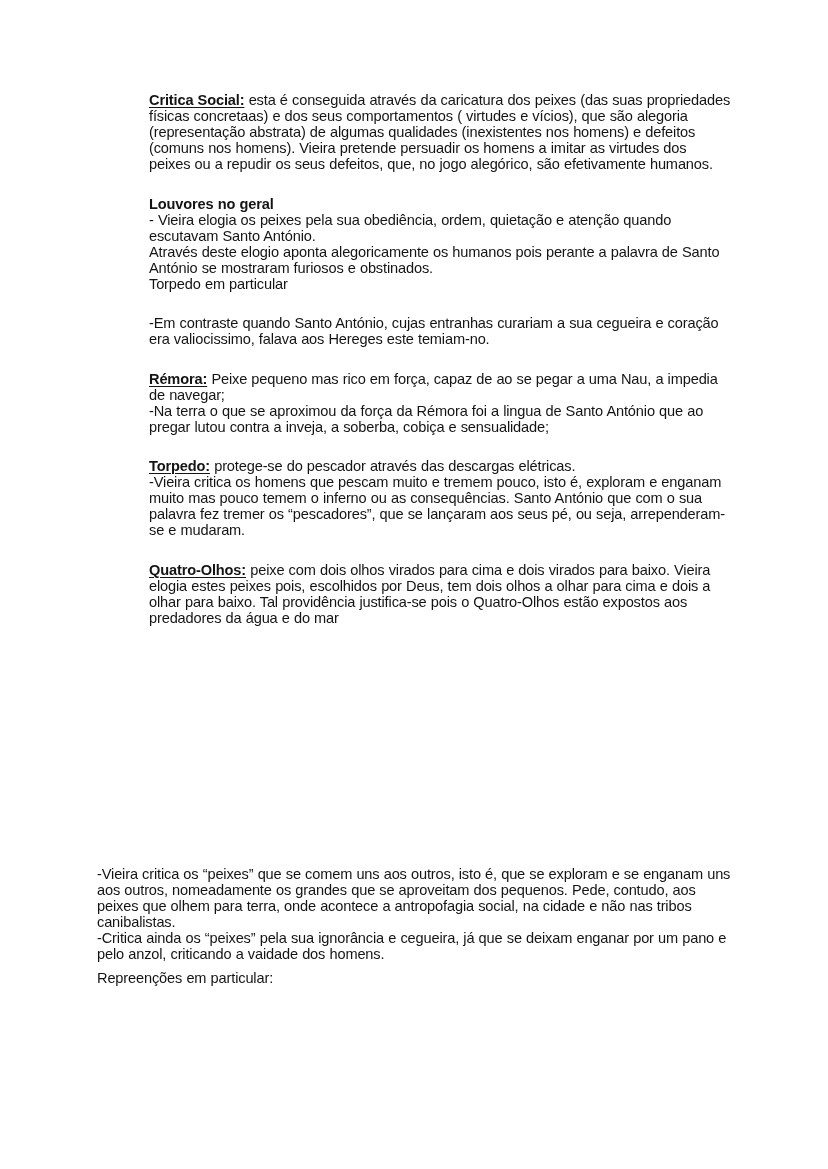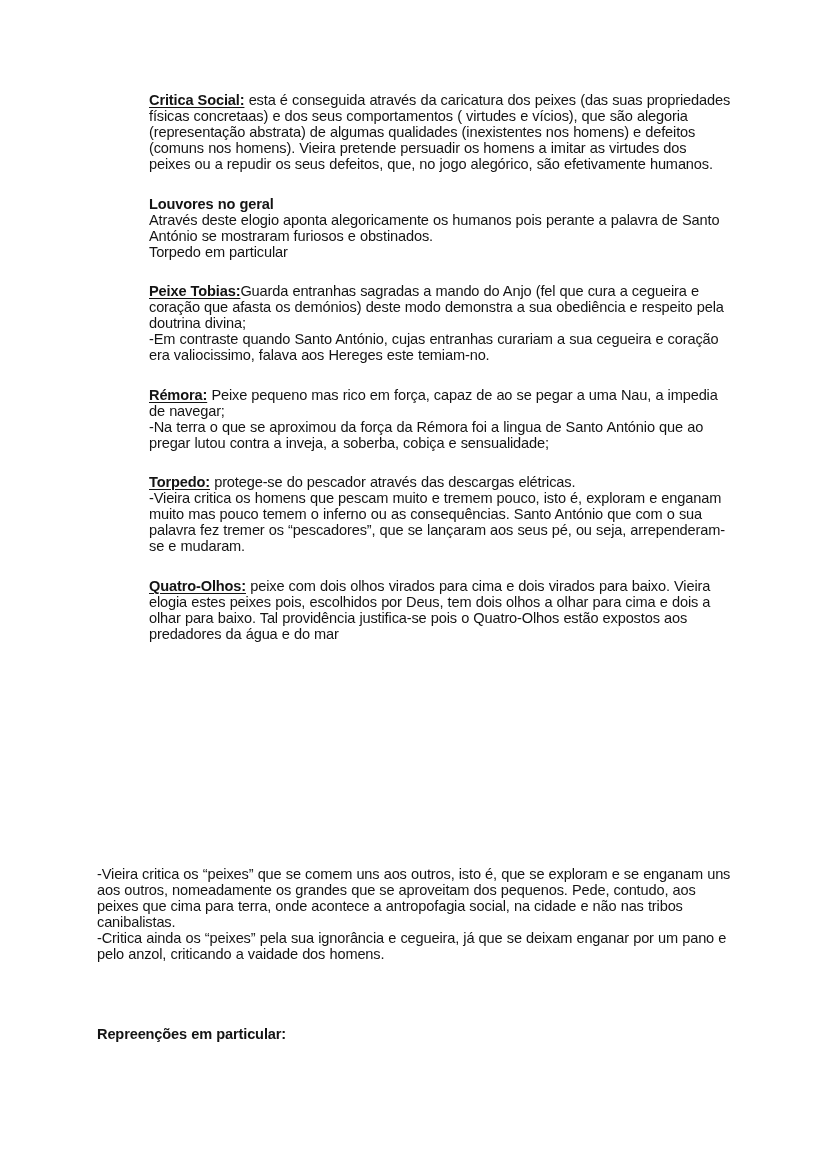--- a/index.html
+++ b/index.html
@@ -67,48 +67,47 @@
     display: block;
     padding-left: 52px;
     font-weight: bold;
     font-size: 14.6px;
     line-height: 23.6px;
   }
 
   .content-tail {
     position: absolute;
     left: 97px;
-    top: 1026px;
+    top: 970px;
     width: 638px;
-    font-weight: bold;
   }
 </style>
 </head>
 <body>
 
 <div class="page">
 
   <div class="content">
 
     <div class="block">
       <p class="para"><span class="hd">Critica Social:</span><span> esta é conseguida através da caricatura dos peixes (das suas propriedades físicas concretaas) e dos seus comportamentos ( virtudes e vícios), que são alegoria (representação abstrata) de algumas qualidades (inexistentes nos homens) e defeitos (comuns nos homens). Vieira pretende persuadir os homens a imitar as virtudes dos peixes ou a repudir os seus defeitos, que, no jogo alegórico, são efetivamente humanos.</span></p>
     </div>
 
     <div class="gap-sm"></div>
 
     <div class="block">
       <p class="para"><span class="hd-plain">Louvores no geral</span></p>
+      <p class="para">- Vieira elogia os peixes pela sua obediência, ordem, quietação e atenção quando escutavam Santo António.</p>
       <p class="para">Através deste elogio aponta alegoricamente os humanos pois perante a palavra de Santo António se mostraram furiosos e obstinados.</p>
       <p class="para">Torpedo em particular</p>
     </div>
 
     <div class="gap-sm"></div>
 
     <div class="block">
-      <p class="para"><span class="hd">Peixe Tobias:</span><span>Guarda entranhas sagradas a mando do Anjo (fel que cura a cegueira e coração que afasta os demónios) deste modo demonstra a sua obediência e respeito pela doutrina divina;</span></p>
       <p class="para">-Em contraste quando Santo António, cujas entranhas curariam a sua cegueira e coração era valiocissimo, falava aos Hereges este temiam-no.</p>
     </div>
 
     <div class="gap-sm"></div>
 
     <div class="block">
       <p class="para"><span class="hd">Rémora:</span><span> Peixe pequeno mas rico em força, capaz de ao se pegar a uma Nau, a impedia de navegar;</span></p>
       <p class="para">-Na terra o que se aproximou da força da Rémora foi a lingua de Santo António que ao pregar lutou contra a inveja, a soberba, cobiça e sensualidade;</p>
     </div>
 
@@ -121,21 +120,21 @@
 
     <div class="gap-sm"></div>
 
     <div class="block">
       <p class="para"><span class="hd">Quatro-Olhos:</span><span> peixe com dois olhos virados para cima e dois virados para baixo. Vieira elogia estes peixes pois, escolhidos por Deus, tem dois olhos a olhar para cima e dois a olhar para baixo. Tal providência justifica-se pois o Quatro-Olhos estão expostos aos predadores da água e do mar</span></p>
     </div>
 
   </div>
 
   <div class="content-lower">
-    <p class="para">-Vieira critica os “peixes” que se comem uns aos outros, isto é, que se exploram e se enganam uns aos outros, nomeadamente os grandes que se aproveitam dos pequenos. Pede, contudo, aos peixes que cima para terra, onde acontece a antropofagia social, na cidade e não nas tribos canibalistas.</p>
+    <p class="para">-Vieira critica os “peixes” que se comem uns aos outros, isto é, que se exploram e se enganam uns aos outros, nomeadamente os grandes que se aproveitam dos pequenos. Pede, contudo, aos peixes que olhem para terra, onde acontece a antropofagia social, na cidade e não nas tribos canibalistas.</p>
     <p class="para">-Critica ainda os “peixes” pela sua ignorância e cegueira, já que se deixam enganar por um pano e pelo anzol, criticando a vaidade dos homens.</p>
   </div>
 
   <div class="content-tail">
     <p class="para">Repreenções em particular:</p>
   </div>
 
 </div>
 
 </body></html>

